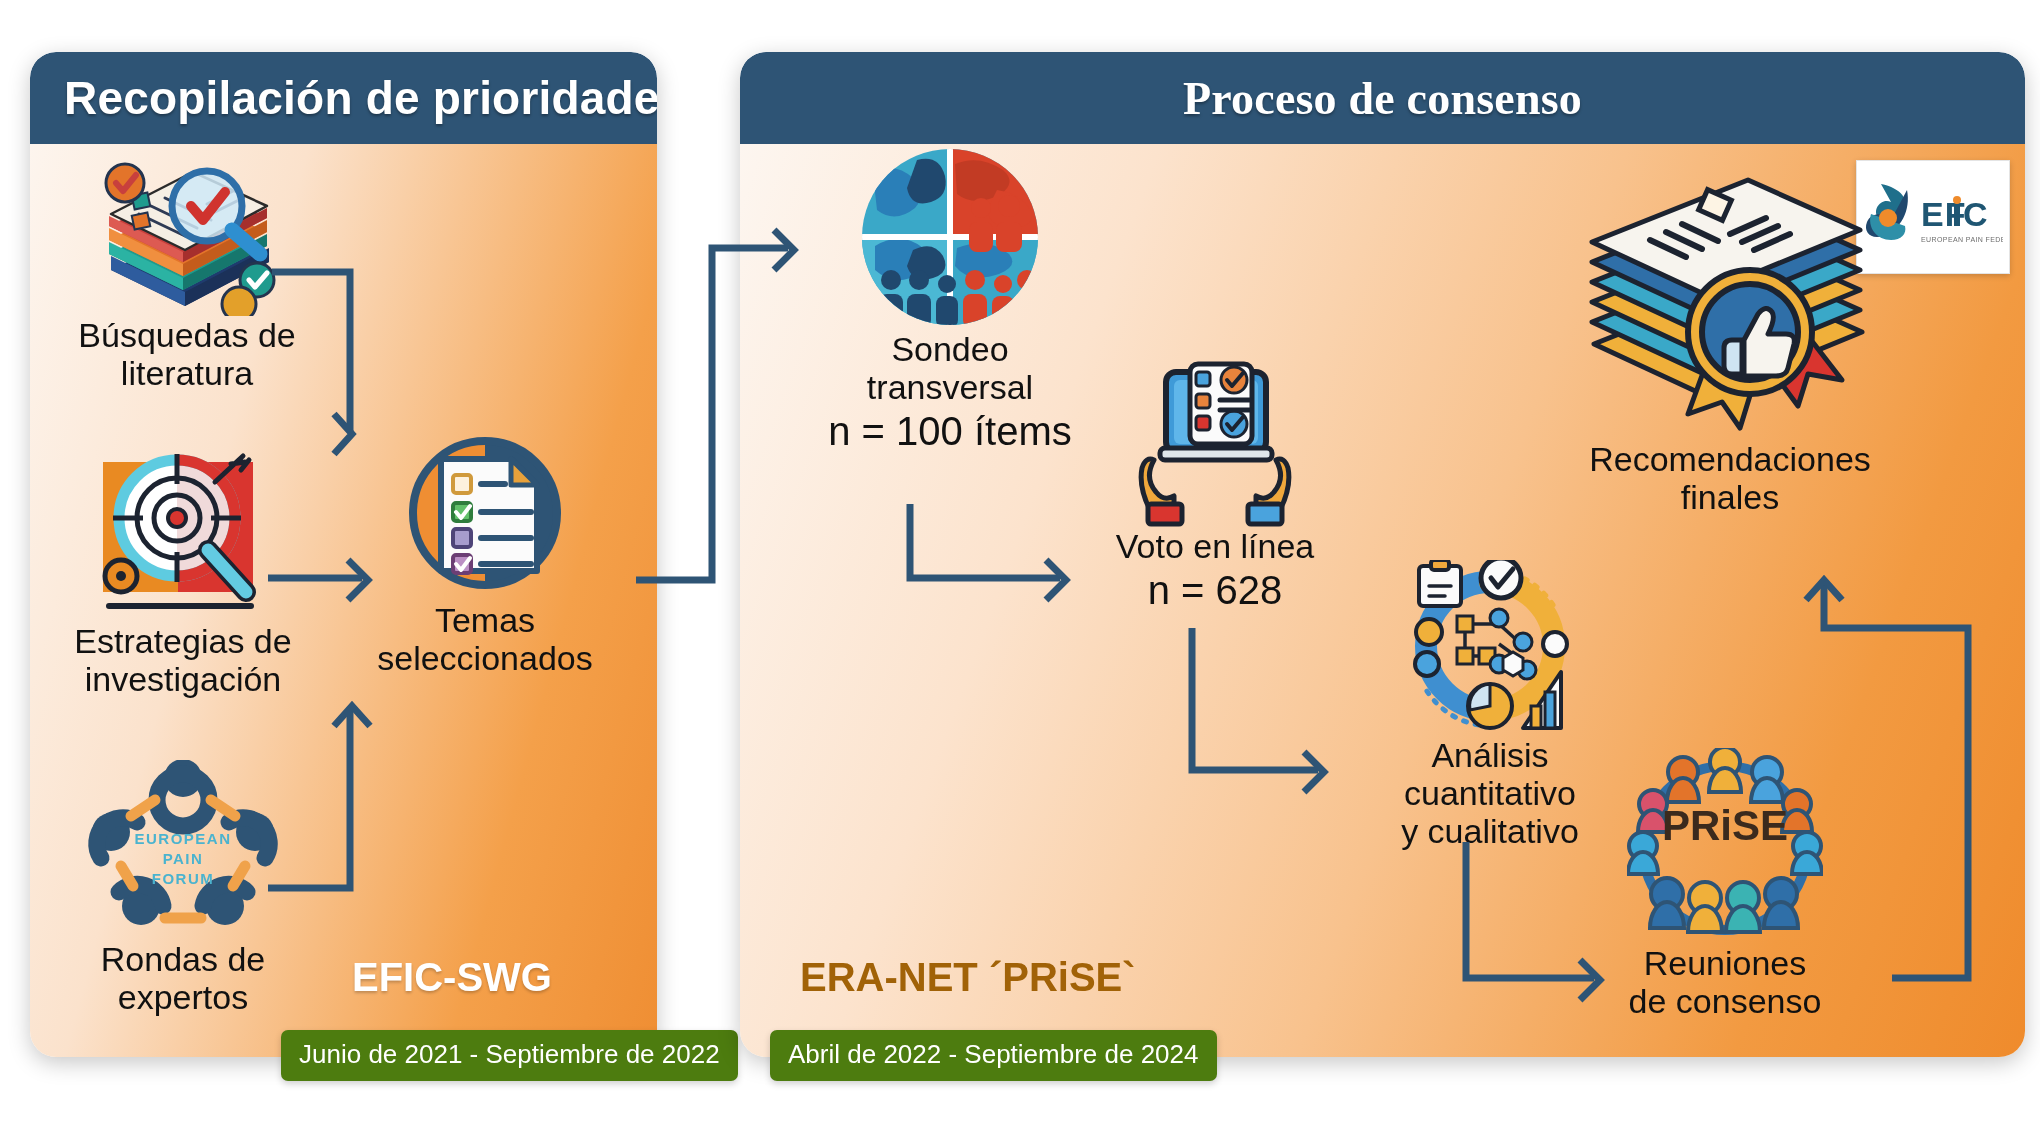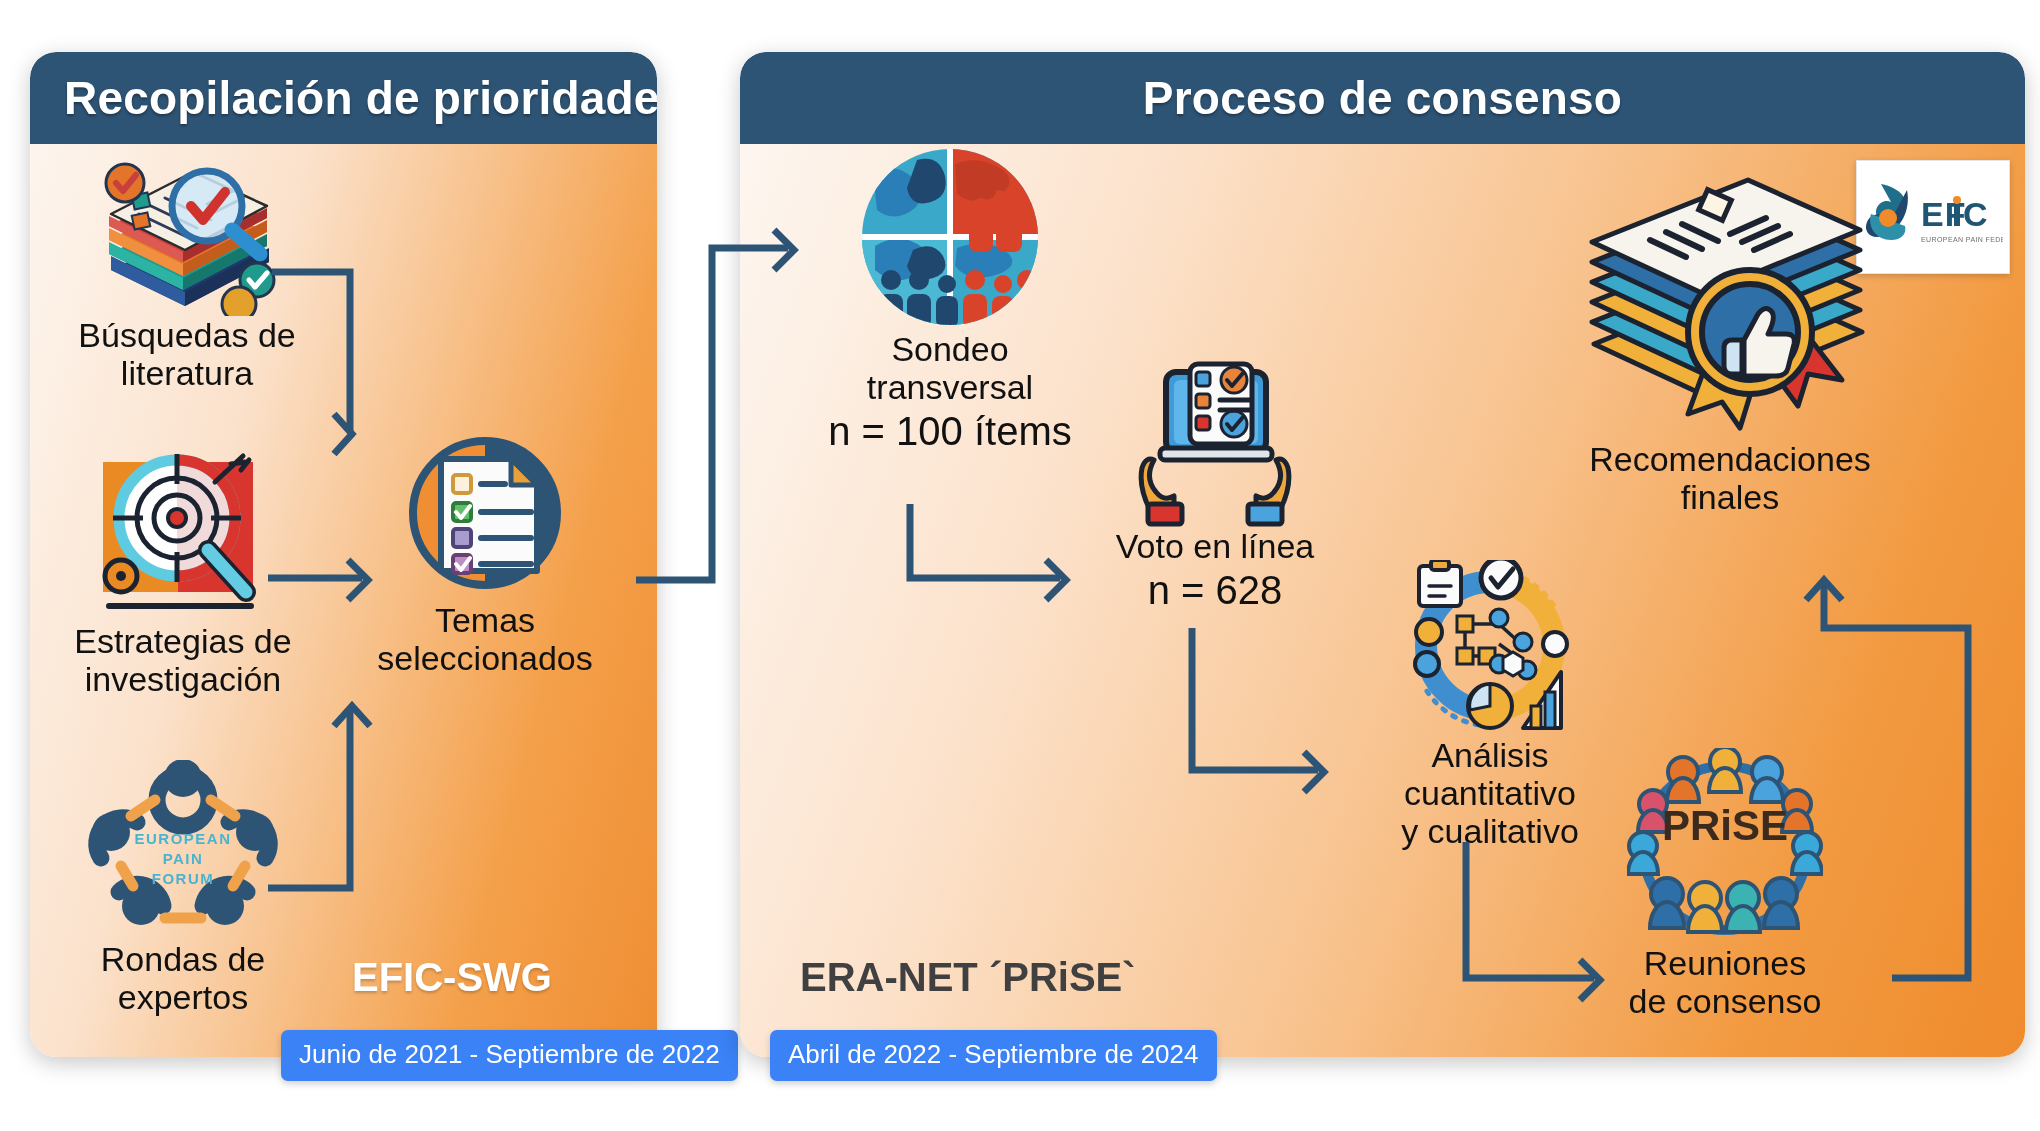--- a/index.html
+++ b/index.html
@@ -36,21 +36,21 @@
     white-space:nowrap;
   }
   .panel-body{
     position:absolute;left:0;right:0;top:92px;bottom:0;
   }
 
   #panel-left{left:30px;top:52px;width:627px;height:1005px;}
   #panel-left .panel-body{
     background:linear-gradient(105deg,#fdf5ee 0%,#fbe2cc 32%,#f4a04a 76%,#ef8e33 100%);
   }
-  #panel-right{left:740px;top:52px;width:1285px;height:1005px;}
+  #panel-right{left:740px;top:52px;width:1285px;height:1005px;font-family:Liberation Serif, serif;}
   #panel-right .panel-body{
     background:linear-gradient(110deg,#fdf6f0 0%,#fce3cd 26%,#f8c28d 55%,#f29a41 82%,#ef8b2c 100%);
   }
 
   
   .node{position:absolute;text-align:center;}
   .node-label{
     color:#111111;font-weight:normal;line-height:1.12;
     font-size:34px;white-space:pre-line;
   }
@@ -58,24 +58,24 @@
     color:#111111;font-weight:normal;line-height:1.12;
     font-size:40px;margin-top:3px;
   }
   .icon-wrap{display:flex;justify-content:center;align-items:flex-end;}
 
   
   .brand{
     position:absolute;font-weight:bold;font-size:40px;white-space:nowrap;
   }
   .brand.white{color:#ffffff;text-shadow:0 2px 3px rgba(0,0,0,.22);}
-  .brand.dark{color:#404040;}
+  .brand.dark{color:#a16207;}
   .date-chip{
     position:absolute;
-    background:#3b82f6;color:#ffffff;
+    background:#4d7c0f;color:#ffffff;
     font-size:26px;font-weight:normal;
     padding:9px 18px 11px 18px;
     border-radius:7px;white-space:nowrap;
     box-shadow:0 3px 7px rgba(0,0,0,.18);
   }
 
   
   #efic-box{
     position:absolute;left:1856px;top:160px;width:152px;height:112px;
     background:#ffffff;border:1px solid #e4e4e4;

